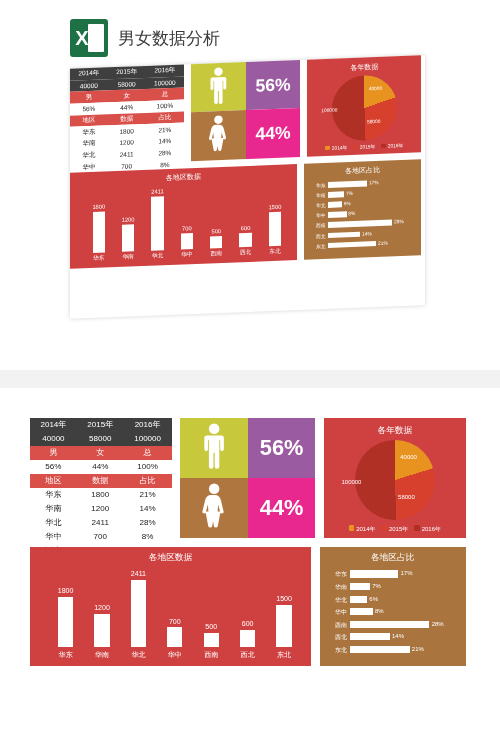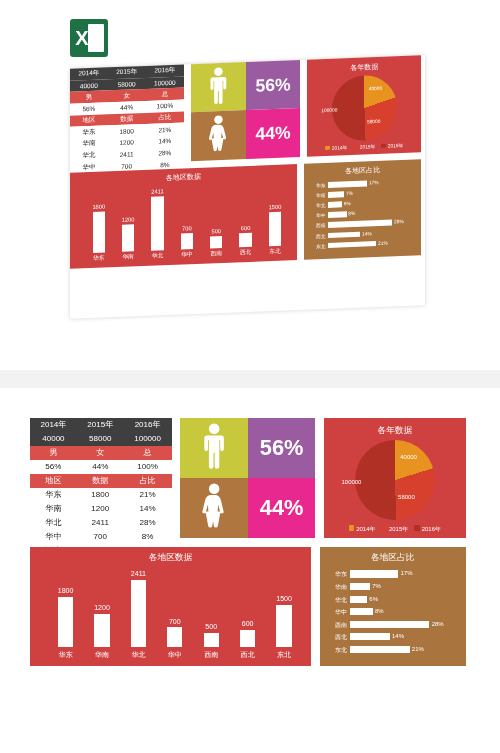--- a/index.html
+++ b/index.html
@@ -81,20 +81,21 @@
 </head>
 <body>
 
 <div id="top-card">
 
   <div id="title-bar">
     <div class="xls-icon">
       <div class="sheet"></div>
         <div class="xchar">X</div>
     </div>
+    <div id="title-text">男女数据分析</div>
   </div>
 
   <div id="preview-sheet">
     <div class="dash" id="dash-small">
         <table class="tbl" style="left:0px;top:0px;width:114.23267326732673px;font-size:6.502475247524753px;">
           <tbody>
             <tr class="hdr-dark">
               <td style="width:37.78465346534654px;height:9.665841584158416px">2014年</td>
               <td style="width:37.78465346534654px;height:9.665841584158416px">2015年</td>
               <td style="width:38.663366336633665px;height:9.665841584158416px">2016年</td>

